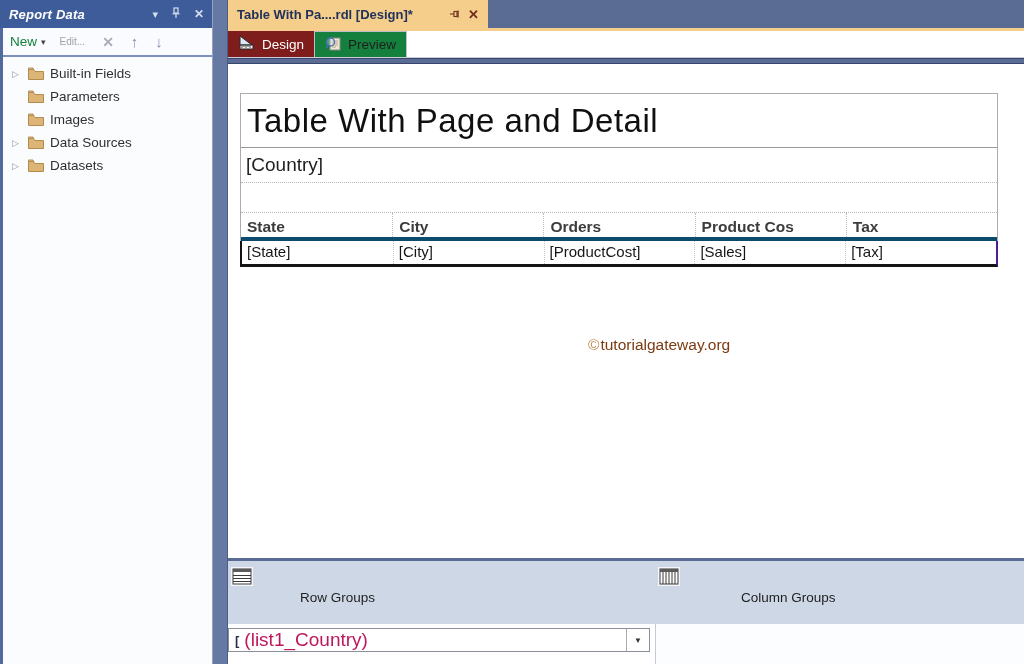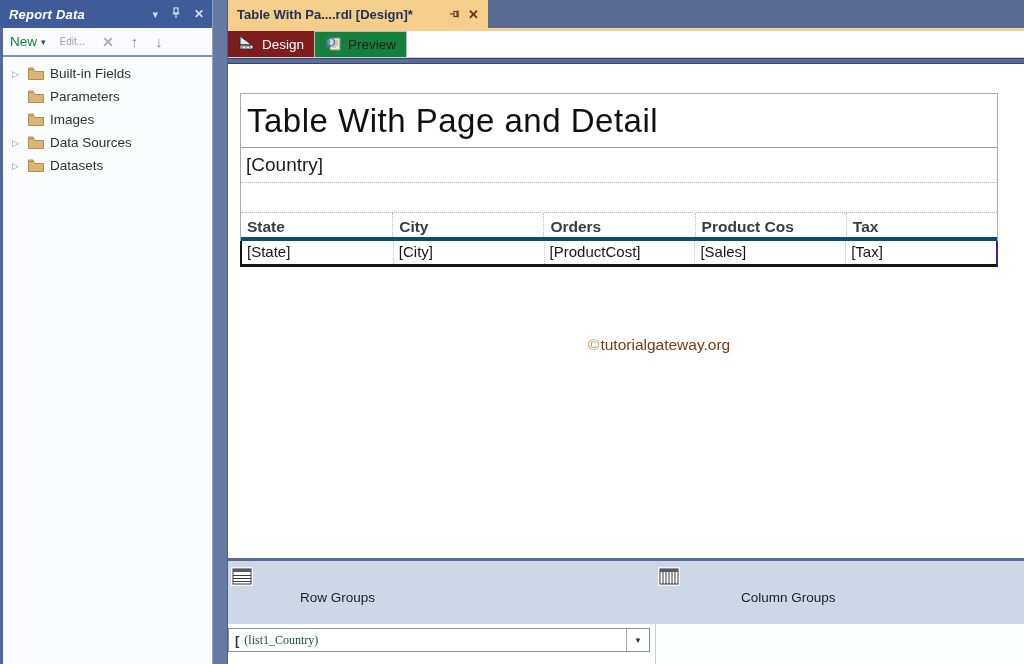--- a/index.html
+++ b/index.html
@@ -74,21 +74,21 @@
   .gh-icon { position:absolute; top:6px; left:3px; background:#F4F6F9; padding:1px; display:flex; }
   .gh-label { position:absolute; top:29px; font-size:13.5px; color:#1E1E1E; }
   .gh-row .gh-label { left:72px; }
   .gh-col .gh-label { left:74px;margin-left:12px; }
   .groups-body { flex:1; display:flex; background:#FFFFFF; }
   .gb-left { width:427px; padding-top:4px; }
   .gb-divider { width:1px; background:#C4CAD6; }
   .gb-right { flex:1; background:#FCFDFE; }
   .combo { width:422px; height:24px; background:#FFFFFF; border:1px solid #8A8F99; display:flex; align-items:center; }
   .combo-bracket { font-size:13px; font-weight:bold; color:#26324F; padding:0 5px 0 6px; }
-  .combo-text { flex:1; font-size:12px; color:#14532d; white-space:nowrap; overflow:hidden;font-family:Liberation Serif, serif; }
+  .combo-text { flex:1; font-size:19px; color:#be185d; white-space:nowrap; overflow:hidden; }
   .combo-arrow { width:23px; align-self:stretch; border-left:1px solid #A7ABB5; display:flex; align-items:center; justify-content:center; font-size:8px; color:#333; }
 </style>
 </head>
 <body>
 
 <div class="screen">
 
   <aside class="left-panel">
     <div class="panel-title">
       <span class="pt-label">Report Data</span>

